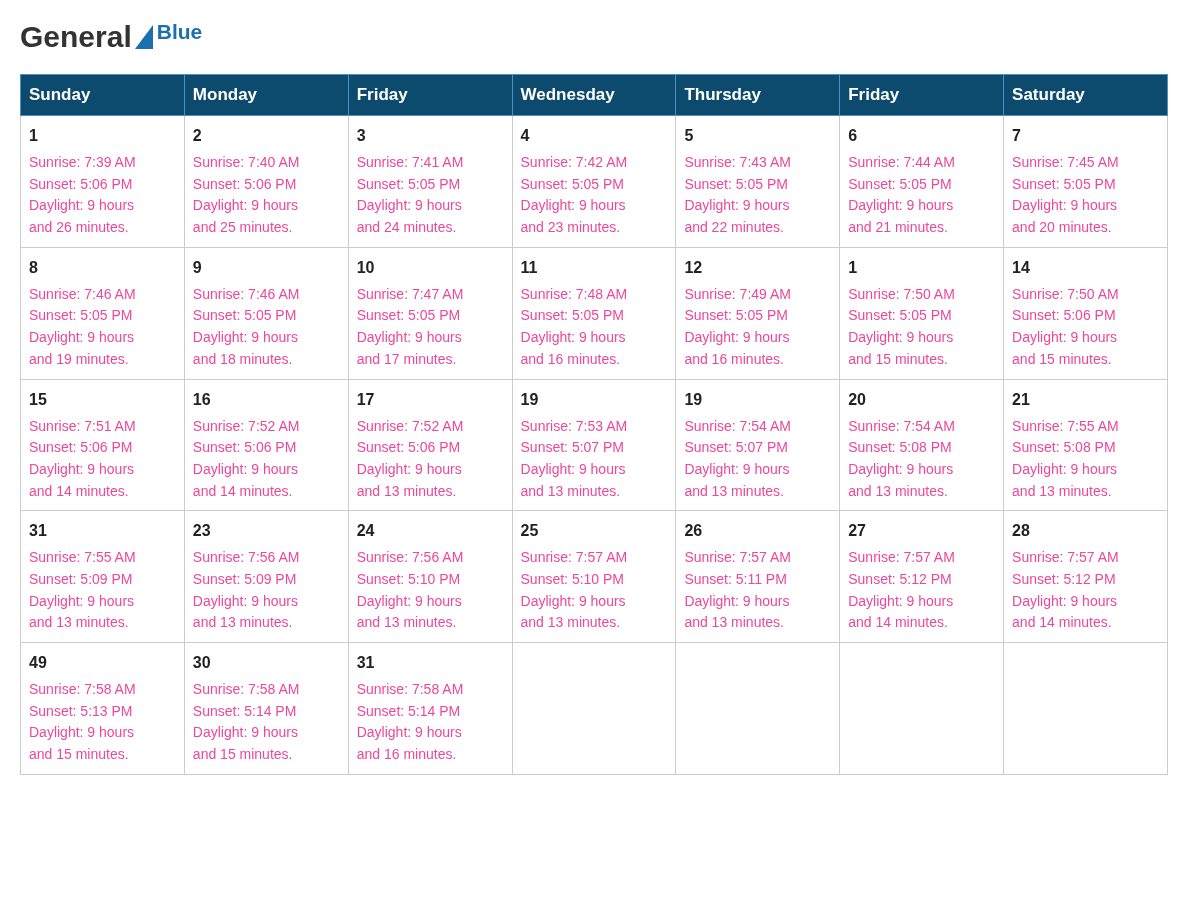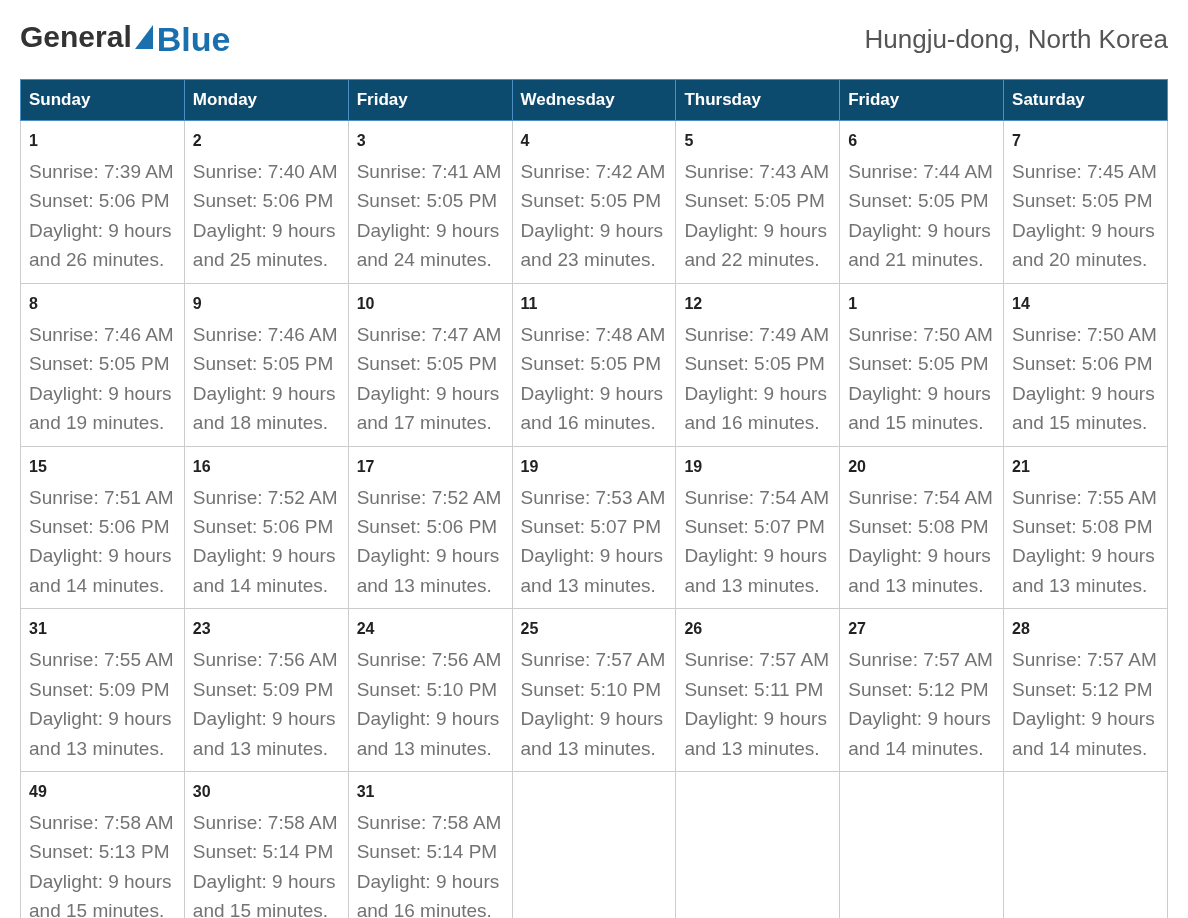--- a/index.html
+++ b/index.html
@@ -20,21 +20,21 @@
       display: flex;
       flex-direction: row;
       align-items: flex-start;
     }
     .logo-row1 {
       display: flex;
       align-items: center;
     }
     .logo-row2 {
       color: #1a6faf;
-      font-size: 34px;
+      font-size: 21px;
       font-weight: bold;
       margin-left: 4px;
     }
     .title-section {
       text-align: right;
     }
     .calendar-title {
       font-size: 52px;
       font-weight: bold;
       color: #222;
@@ -70,22 +70,22 @@
       line-height: 1.5;
     }
     .day-number {
       font-size: 16px;
       font-weight: bold;
       color: #222;
       display: block;
       margin-bottom: 4px;
     }
     .day-info {
-      font-size: 19px;
-      color: #737373;
+      font-size: 14px;
+      color: #ec4899;
       line-height: 1.55;
     }
     .empty-cell {
       background: #fff;
     }
     tr td {
       border-bottom: 2px solid #1a6faf;
     }
     tr:last-child td {
       border-bottom: 1px solid #ccc;
@@ -100,21 +100,20 @@
       <span style="font-size:30px;font-weight:bold;color:#333;">General</span>
       <span style="display:inline-block;margin-left:3px;margin-bottom:-4px;">
         <svg width="18" height="24" viewBox="0 0 18 24">
             <polygon points="0,24 18,0 18,24" fill="#1a6faf"></polygon>
           </svg>
       </span>
     </div>
     <div class="logo-row2">Blue</div>
   </div>
   <div class="title-section">
-    <div class="calendar-subtitle">Hungju-dong, North Korea</div>
   </div>
 </div>
 
 <table class="calendar-table">
   <thead>
     <tr>
     <th>Sunday</th>
         <th>Monday</th>
         <th>Friday</th>
         <th>Wednesday</th>

